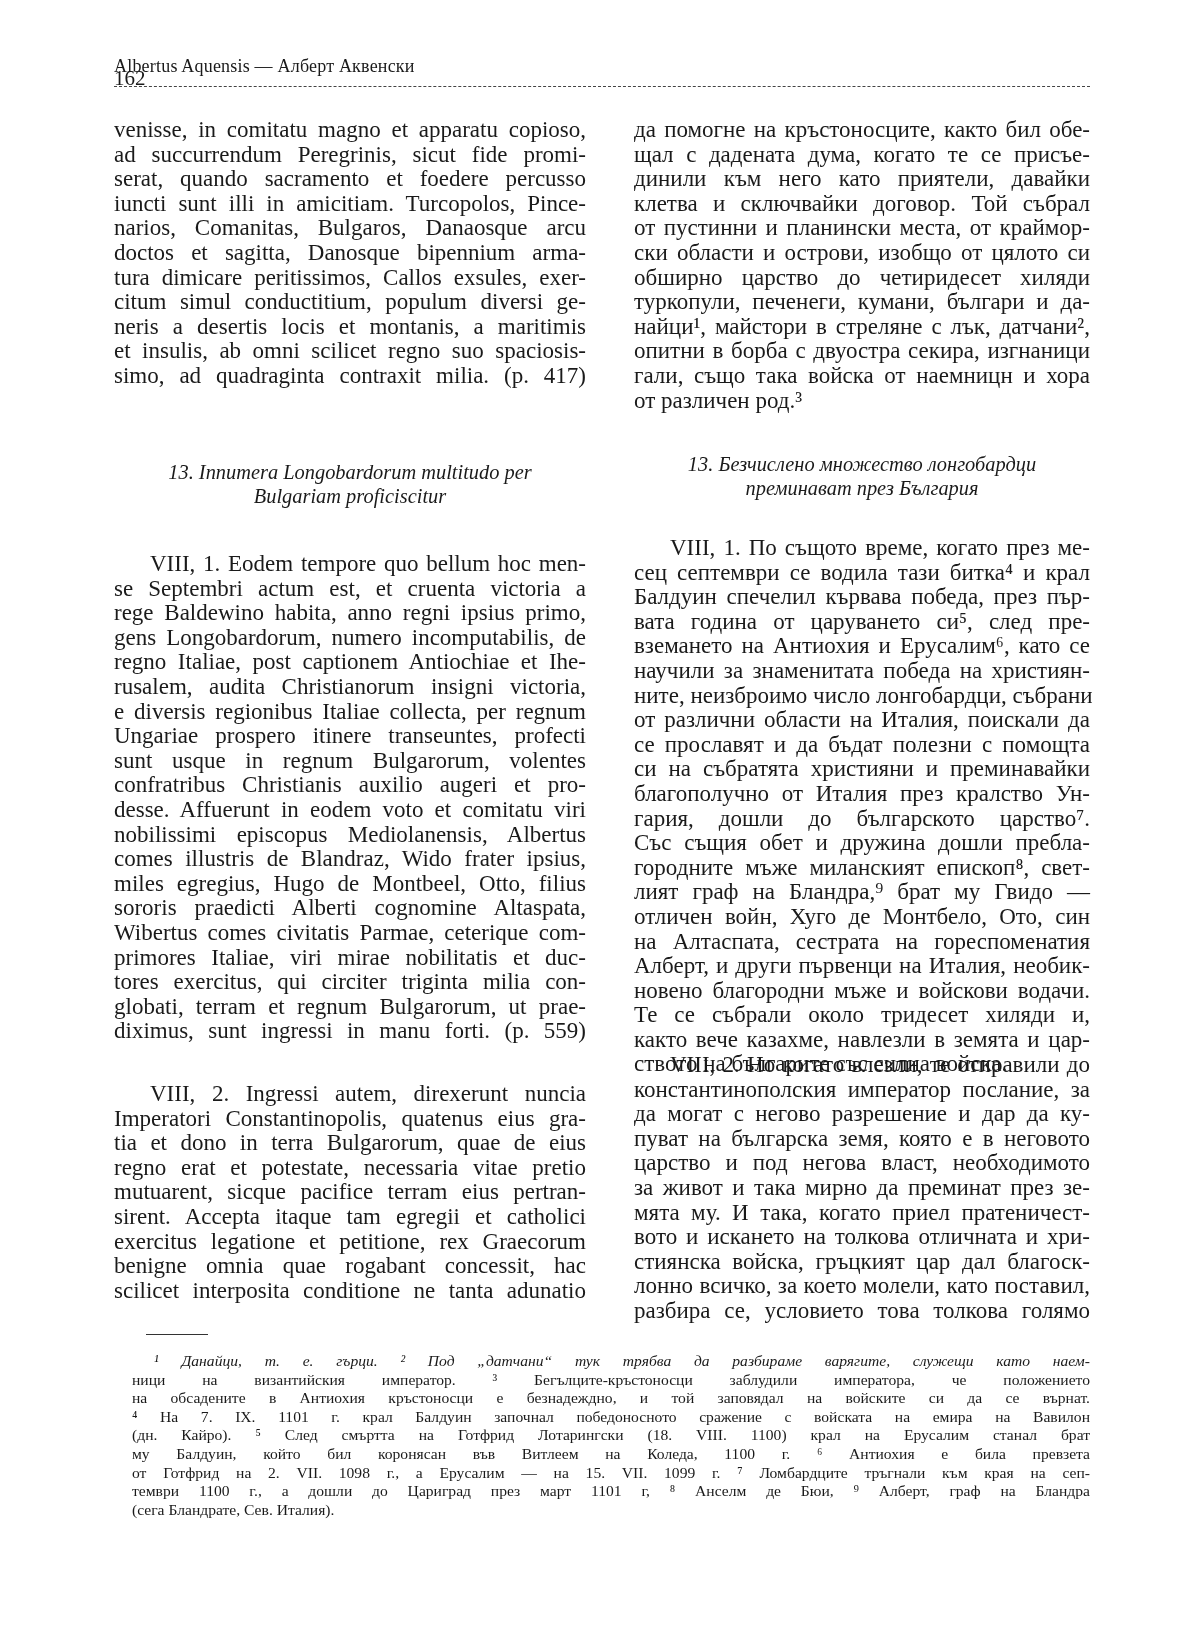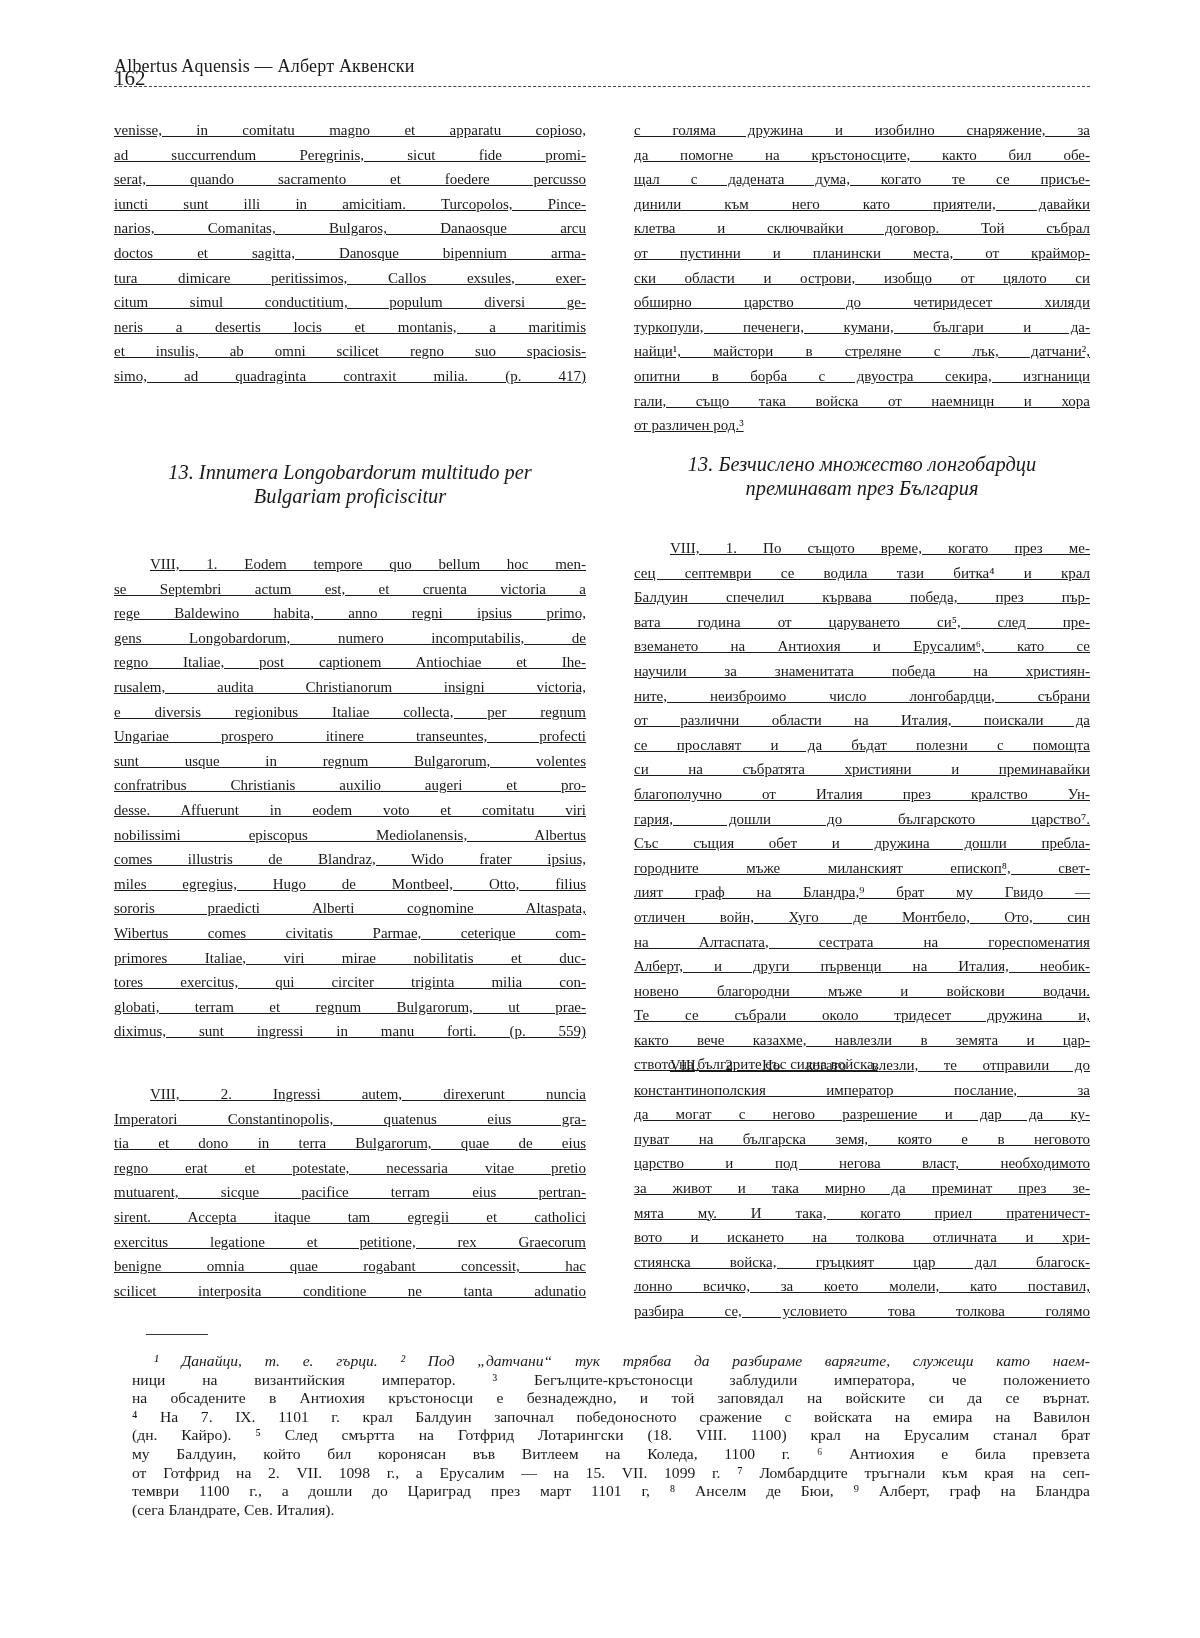--- a/index.html
+++ b/index.html
@@ -2,21 +2,21 @@
 <html><head>
 <meta charset="utf-8">
 <style>
   html, body { margin: 0; padding: 0; background: #ffffff; }
   body { width: 1200px; height: 1638px; position: relative; overflow: hidden;
          font-family: "Liberation Serif", "DejaVu Serif", serif; color: #1a1a1a; }
   .header { position: absolute; top: 54px; left: 114px; width: 976px; height: 30px; }
   .page-number { position: absolute; left: 0; top: 12px; font-size: 21px; }
   .running-title { position: absolute; left: 0; right: 0; top: 2px; font-size: 18px; letter-spacing: 0.2px; }
   .header-rule { position: absolute; left: 114px; top: 86px; width: 976px; border-top: 1px dashed #444; }
-  .col { position: absolute; font-size: 15px; line-height: 24.6px; text-align: justify; text-decoration: underline; }
+  .col { position: absolute; font-size: 23px; line-height: 24.6px; text-align: justify; }
   .col-left { left: 114px; width: 472px; }
   .col-right { left: 634px; width: 456px; }
   .line { display: block; white-space: nowrap; text-align: justify; text-align-last: justify; }
   .line.last { text-align-last: left; }
   .line.indent { padding-left: 36px; }
   .heading { font-style: italic; text-align: center; font-size: 20.4px; line-height: 24px; position: absolute; }
   .heading .line { text-align-last: center; }
   .fn-rule { position: absolute; left: 146px; top: 1334px; width: 62px; border-top: 1px solid #333; }
   .footnotes { position: absolute; left: 132px; top: 1352px; width: 958px; font-size: 15.6px; line-height: 18.6px; }
   .footnotes .line.indent { padding-left: 22px; font-style: italic; }
@@ -78,21 +78,20 @@
   <span class="line">tia et dono in terra Bulgarorum, quae de eius</span>
   <span class="line">regno erat et potestate, necessaria vitae pretio</span>
   <span class="line">mutuarent, sicque pacifice terram eius pertran-</span>
   <span class="line">sirent. Accepta itaque tam egregii et catholici</span>
   <span class="line">exercitus legatione et petitione, rex Graecorum</span>
   <span class="line">benigne omnia quae rogabant concessit, hac</span>
   <span class="line">scilicet interposita conditione ne tanta adunatio</span>
 </div>
 
 <div class="col col-right" style="top:118px;">
-  <span class="line">с голяма дружина и изобилно снаряжение, за</span>
   <span class="line">да помогне на кръстоносците, както бил обе-</span>
   <span class="line">щал с дадената дума, когато те се присъе-</span>
   <span class="line">динили към него като приятели, давайки</span>
   <span class="line">клетва и сключвайки договор. Той събрал</span>
   <span class="line">от пустинни и планински места, от краймор-</span>
   <span class="line">ски области и острови, изобщо от цялото си</span>
   <span class="line">обширно царство до четиридесет хиляди</span>
   <span class="line">туркопули, печенеги, кумани, българи и да-</span>
   <span class="line">найци¹, майстори в стреляне с лък, датчани²,</span>
   <span class="line">опитни в борба с двуостра секира, изгнаници</span>
@@ -118,21 +117,21 @@
   <span class="line">си на събратята християни и преминавайки</span>
   <span class="line">благополучно от Италия през кралство Ун-</span>
   <span class="line">гария, дошли до българското царство⁷.</span>
   <span class="line">Със същия обет и дружина дошли пребла-</span>
   <span class="line">городните мъже миланският епископ⁸, свет-</span>
   <span class="line">лият граф на Бландра,⁹ брат му Гвидо —</span>
   <span class="line">отличен войн, Хуго де Монтбело, Ото, син</span>
   <span class="line">на Алтаспата, сестрата на гореспоменатия</span>
   <span class="line">Алберт, и други първенци на Италия, необик-</span>
   <span class="line">новено благородни мъже и войскови водачи.</span>
-  <span class="line">Те се събрали около тридесет дружина и,</span>
+  <span class="line">Те се събрали около тридесет хиляди и,</span>
   <span class="line">както вече казахме, навлезли в земята и цар-</span>
   <span class="line last">ството на българите със силна войска.</span>
 </div>
 
 <div class="col col-right" style="top:1053px;">
   <span class="line indent">VIII, 2. Но когато влезли, те отправили до</span>
   <span class="line">константинополския император послание, за</span>
   <span class="line">да могат с негово разрешение и дар да ку-</span>
   <span class="line">пуват на българска земя, която е в неговото</span>
   <span class="line">царство и под негова власт, необходимото</span>

